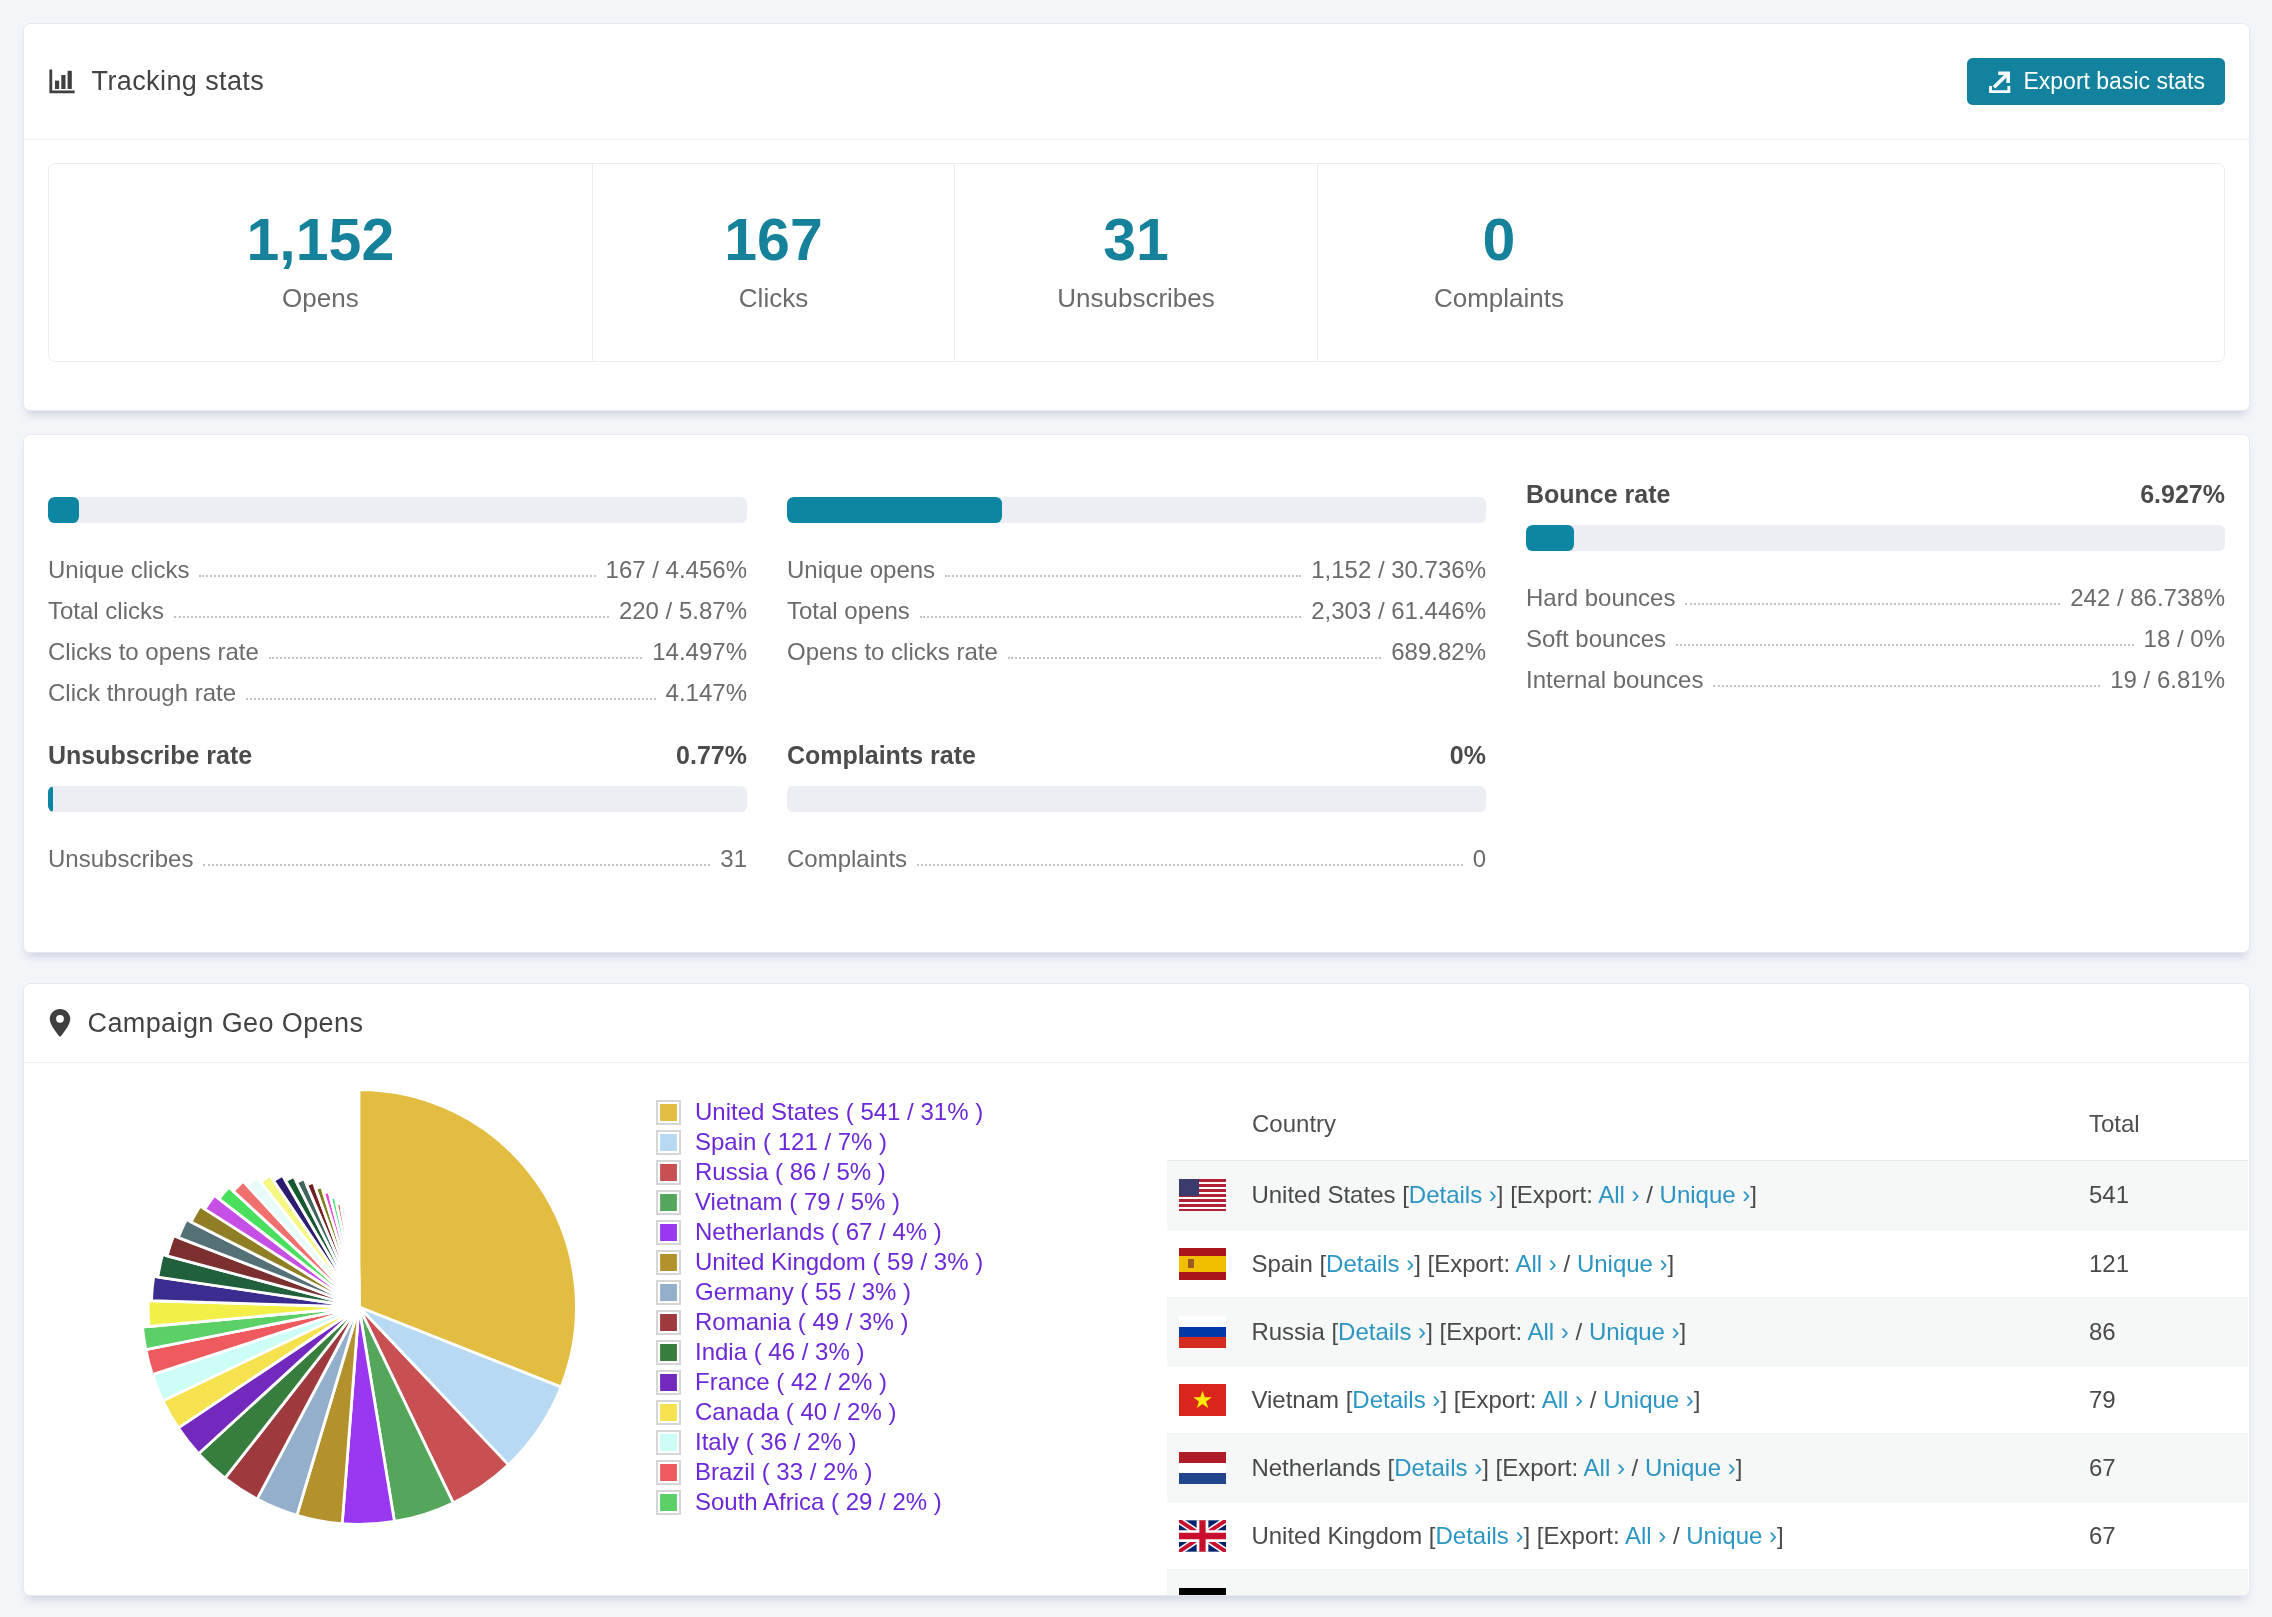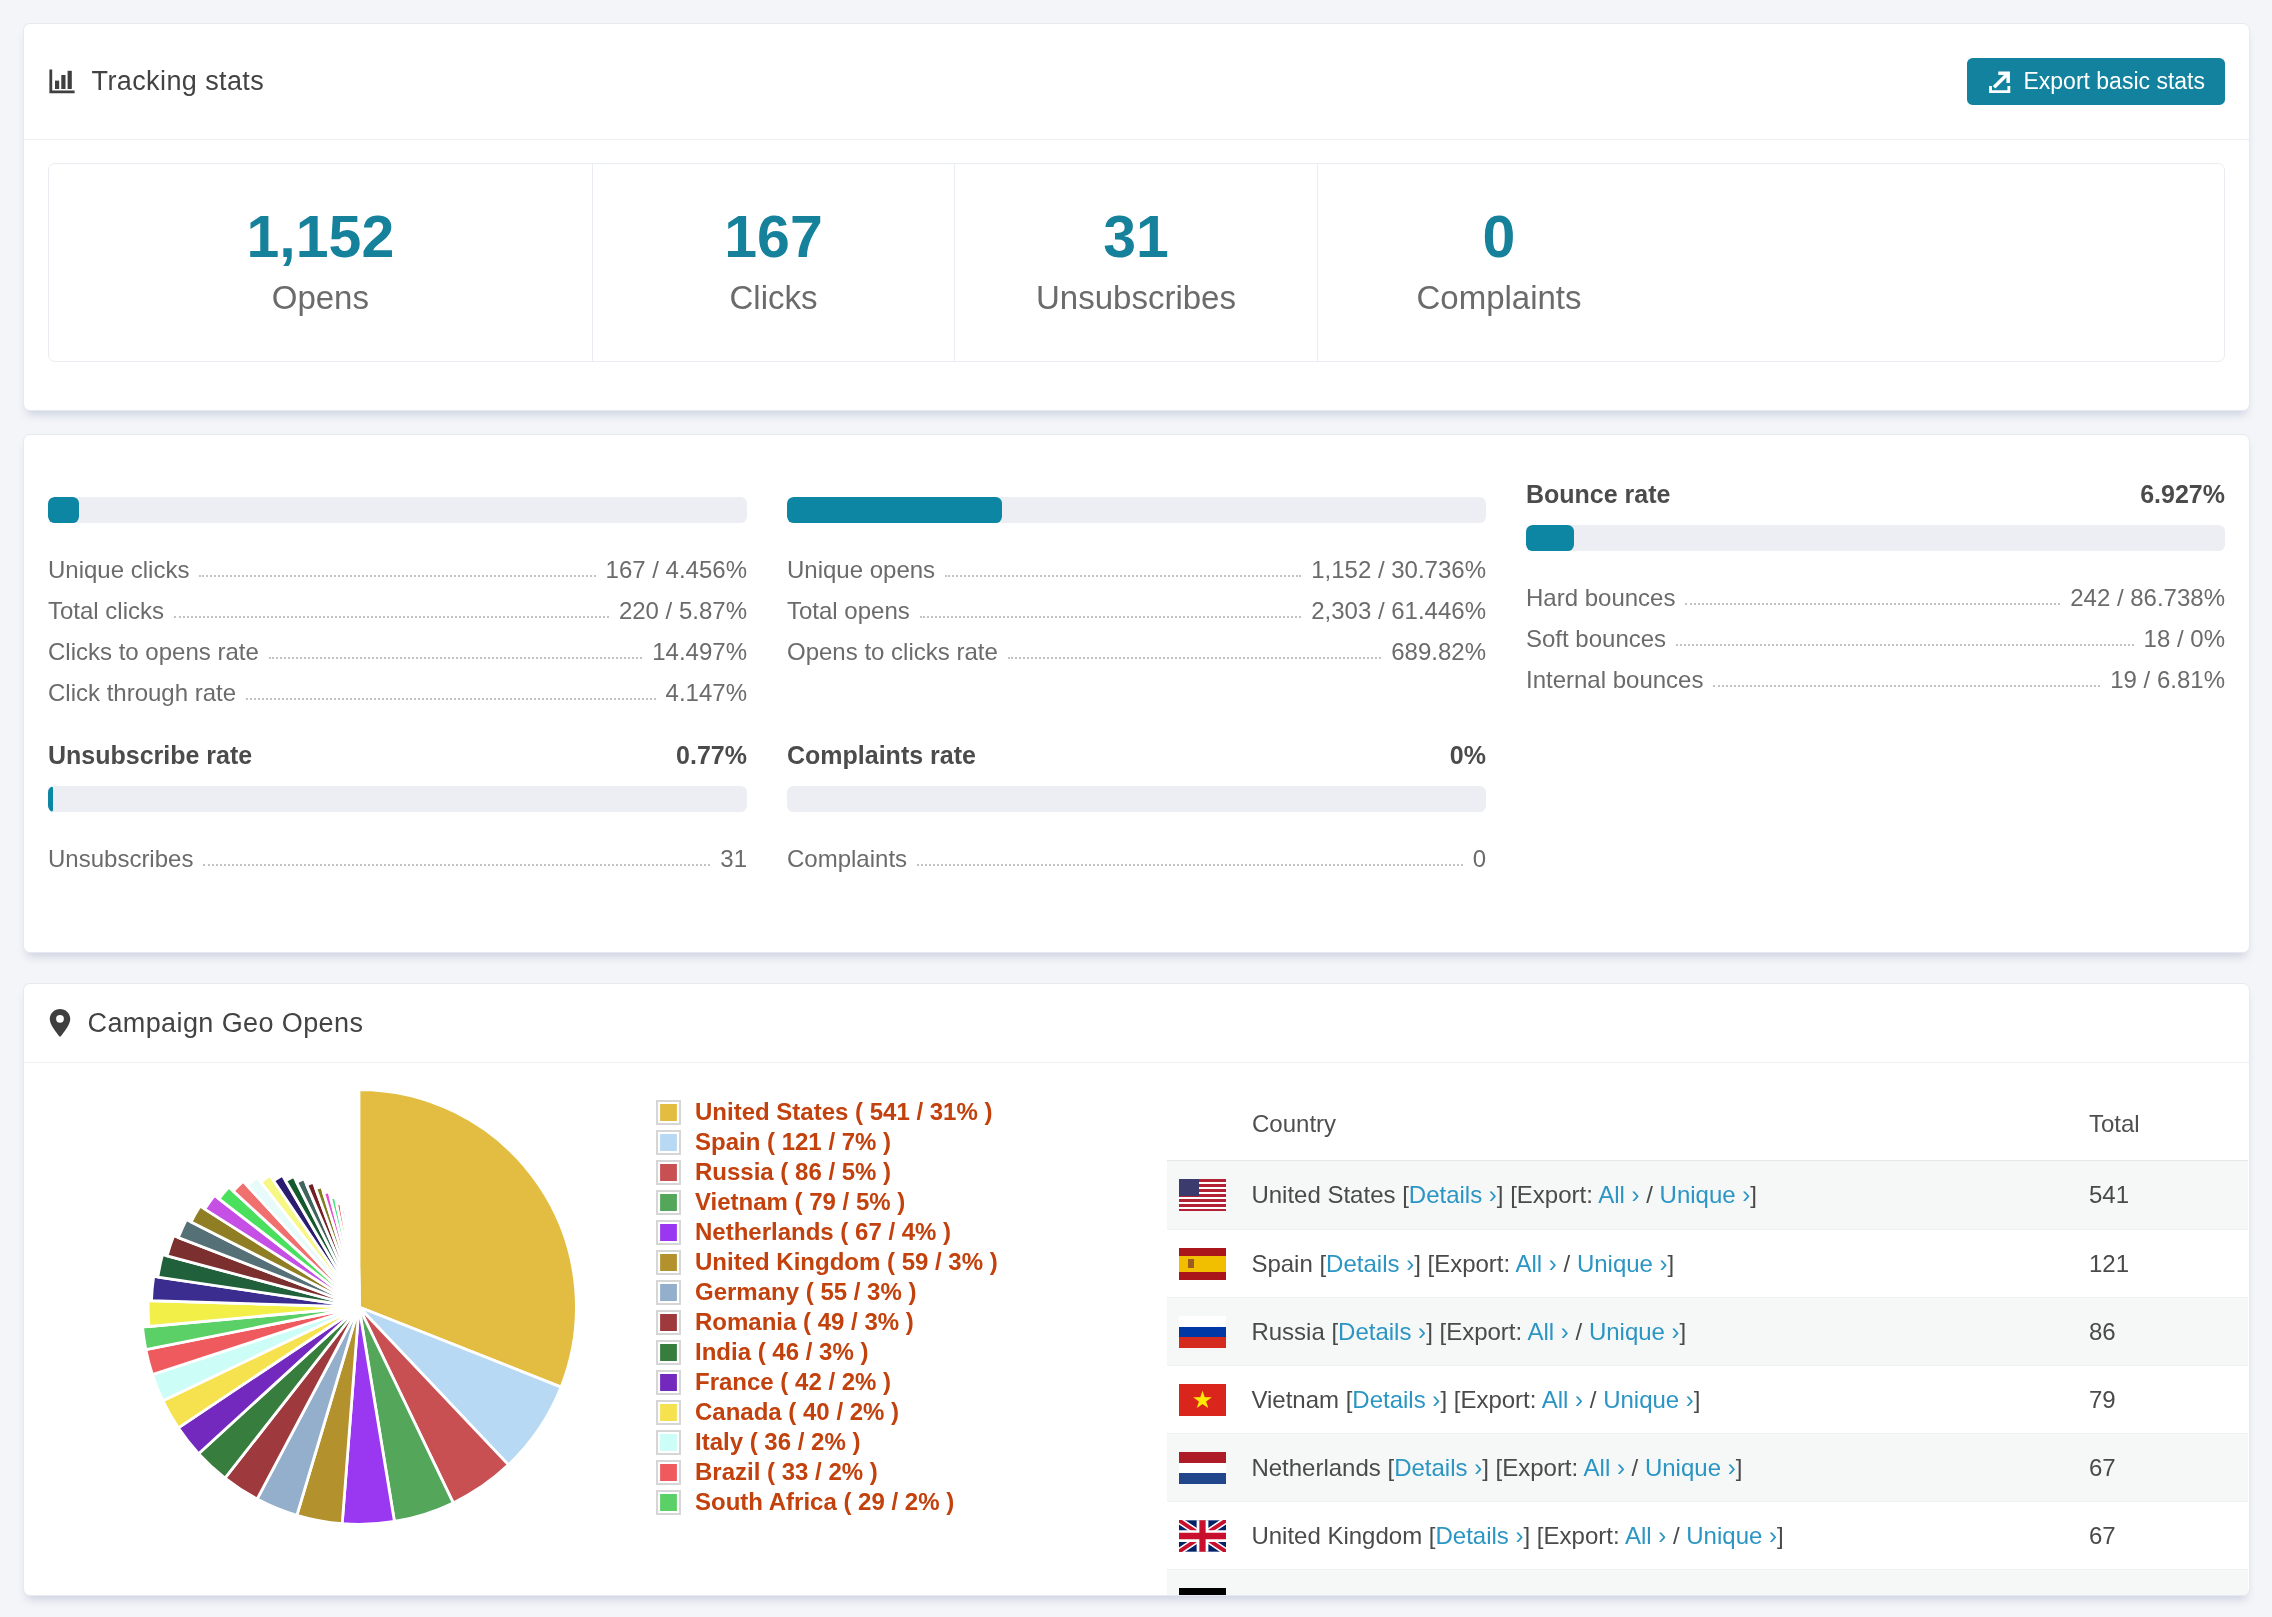--- a/index.html
+++ b/index.html
@@ -37,40 +37,40 @@
     border:1.4px solid #e9ecf1;border-radius:7px;box-sizing:border-box;
   }
   .stat-cell{
     display:flex;flex-direction:column;align-items:center;justify-content:center;
     border-right:1.4px solid #e9ecf1;box-sizing:border-box;
   }
   .stat-cell:last-child{border-right:none;}
   .stat-cell.w3{flex:0 0 25%;}
   .stat-cell.w2{flex:0 0 16.6667%;}
   .stat-value{font-size:59px;font-weight:700;color:#15819b;line-height:1;}
-  .stat-label{font-size:33px;color:#6b6b6b;margin-top:12.7px;}
+  .stat-label{font-size:26px;color:#6b6b6b;margin-top:12.7px;}
 
   .card-rates{margin:23px 23px 0;height:519px;padding:45px 24px 49px;}
   .rates-grid{display:grid;grid-template-columns:repeat(3,1fr);column-gap:40px;row-gap:34px;}
   .rate-head{display:flex;justify-content:space-between;align-items:baseline;
     font-size:25px;font-weight:700;color:#4b4b4b;line-height:28px;}
   .rate-bar{margin-top:17px;height:26px;background:#eceef3;border-radius:6.4px;overflow:hidden;}
   .rate-fill{height:100%;background:#0d86a4;border-radius:6.4px;}
   .rate-rows{margin-top:20px;}
   .rate-row{display:flex;align-items:flex-end;height:41px;font-size:24px;color:#6b6b6b;}
   .rate-row .leader{flex:1;border-bottom:2.1px dotted #c3c3c3;margin:0 10px 7px;}
 
   .card-geo{margin:30px 23px 0;height:613px;position:relative;overflow:hidden;}
   .geo-head{height:78px;border-bottom:1.4px solid #edeff3;justify-content:flex-start;}
   #geo-pie{position:absolute;left:95px;top:83px;}
   #geo-legend{position:absolute;left:632px;top:113px;}
   .legend-item{display:flex;align-items:center;height:30px;}
   .legend-swatch{width:21px;height:21px;border:2.1px solid #d6d6d6;
     box-shadow:inset 0 0 0 2.1px #fff;margin-right:14px;flex:0 0 auto;}
-  .legend-label{font-size:24px;color:#c2410c;white-space:nowrap;font-weight:bold;}
+  .legend-label{font-size:24px;color:#6d28d9;white-space:nowrap;}
 
   #geo-table{position:absolute;left:1143px;top:103px;width:1081px;}
   .t-head{height:73px;display:flex;align-items:center;font-size:24px;color:#4f4f4f;
     border-bottom:1.4px solid #e4e6e9;}
   .t-head .col-country{flex:1;padding-left:85px;}
   .col-total{width:159px;}
   .t-row{display:flex;align-items:center;height:68px;padding-left:12px;
     font-size:24px;color:#4a4a4a;box-sizing:border-box;}
   .t-row.odd{background:#f6f7f7;}
   .t-row + .t-row{border-top:1.4px solid #f0f1f3;}

